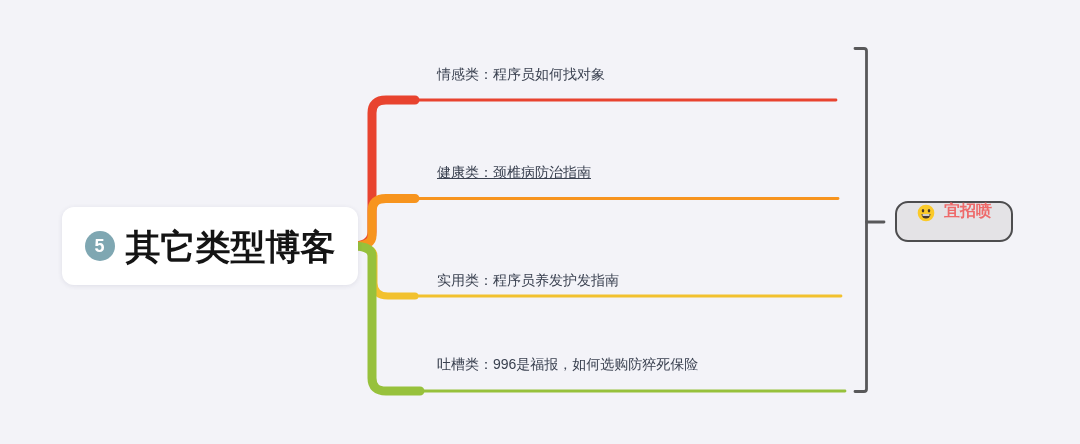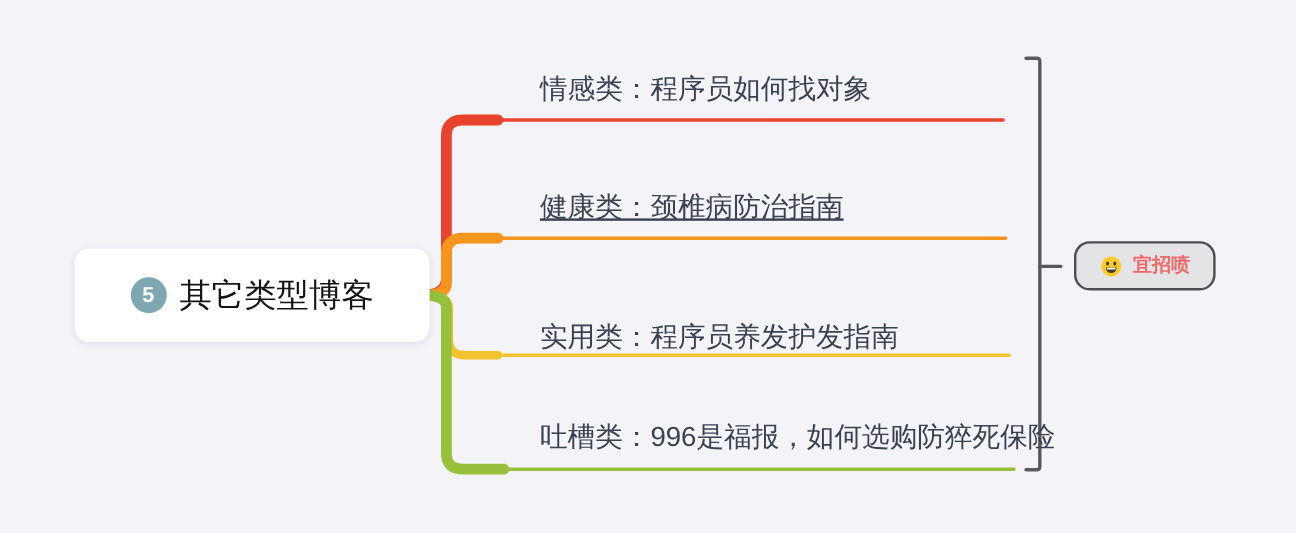--- a/index.html
+++ b/index.html
@@ -43,52 +43,50 @@
     background: var(--badge-bg, #7fa7b2);
     color: var(--badge-text, #ffffff);
     font-size: 18px;
     font-weight: bold;
     display: flex;
     align-items: center;
     justify-content: center;
     flex: 0 0 auto;
   }
   .root-label {
-    font-size: 27px;
-    font-weight: normal;
+    font-size: 35px;
+    font-weight: bold;
     color: var(--node-text, #141414);
     white-space: nowrap;
     line-height: 1;
   }
   .branch-label {
     position: absolute;
     left: 437px;
-    font-size: 23px;
+    font-size: 14px;
     line-height: 26px;
     color: var(--branch-text, #3a4150);
     white-space: nowrap;
     z-index: 1;
-    margin-left: 13px;
   }
   .branch-label.b1 { top: 61px; }
   .branch-label.b2 { top: 159px; text-decoration: underline; }
   .branch-label.b3 { top: 267px; }
   .branch-label.b4 { top: 351px; }
   .callout {
     position: absolute;
     left: 895px;
     top: 201px;
     width: 118px;
     height: 41px;
     box-sizing: border-box;
     background: var(--callout-bg, #e4e3e6);
     border: 2px solid var(--callout-border, #4d4d4f);
     border-radius: 13px;
     display: flex;
-    align-items: center;
     justify-content: center;
     gap: 8px;
     z-index: 2;
   }
   .callout-label {
     font-size: 16px;
     font-weight: bold;
     color: var(--callout-text, #ee6a6a);
     white-space: nowrap;
     line-height: 1;

